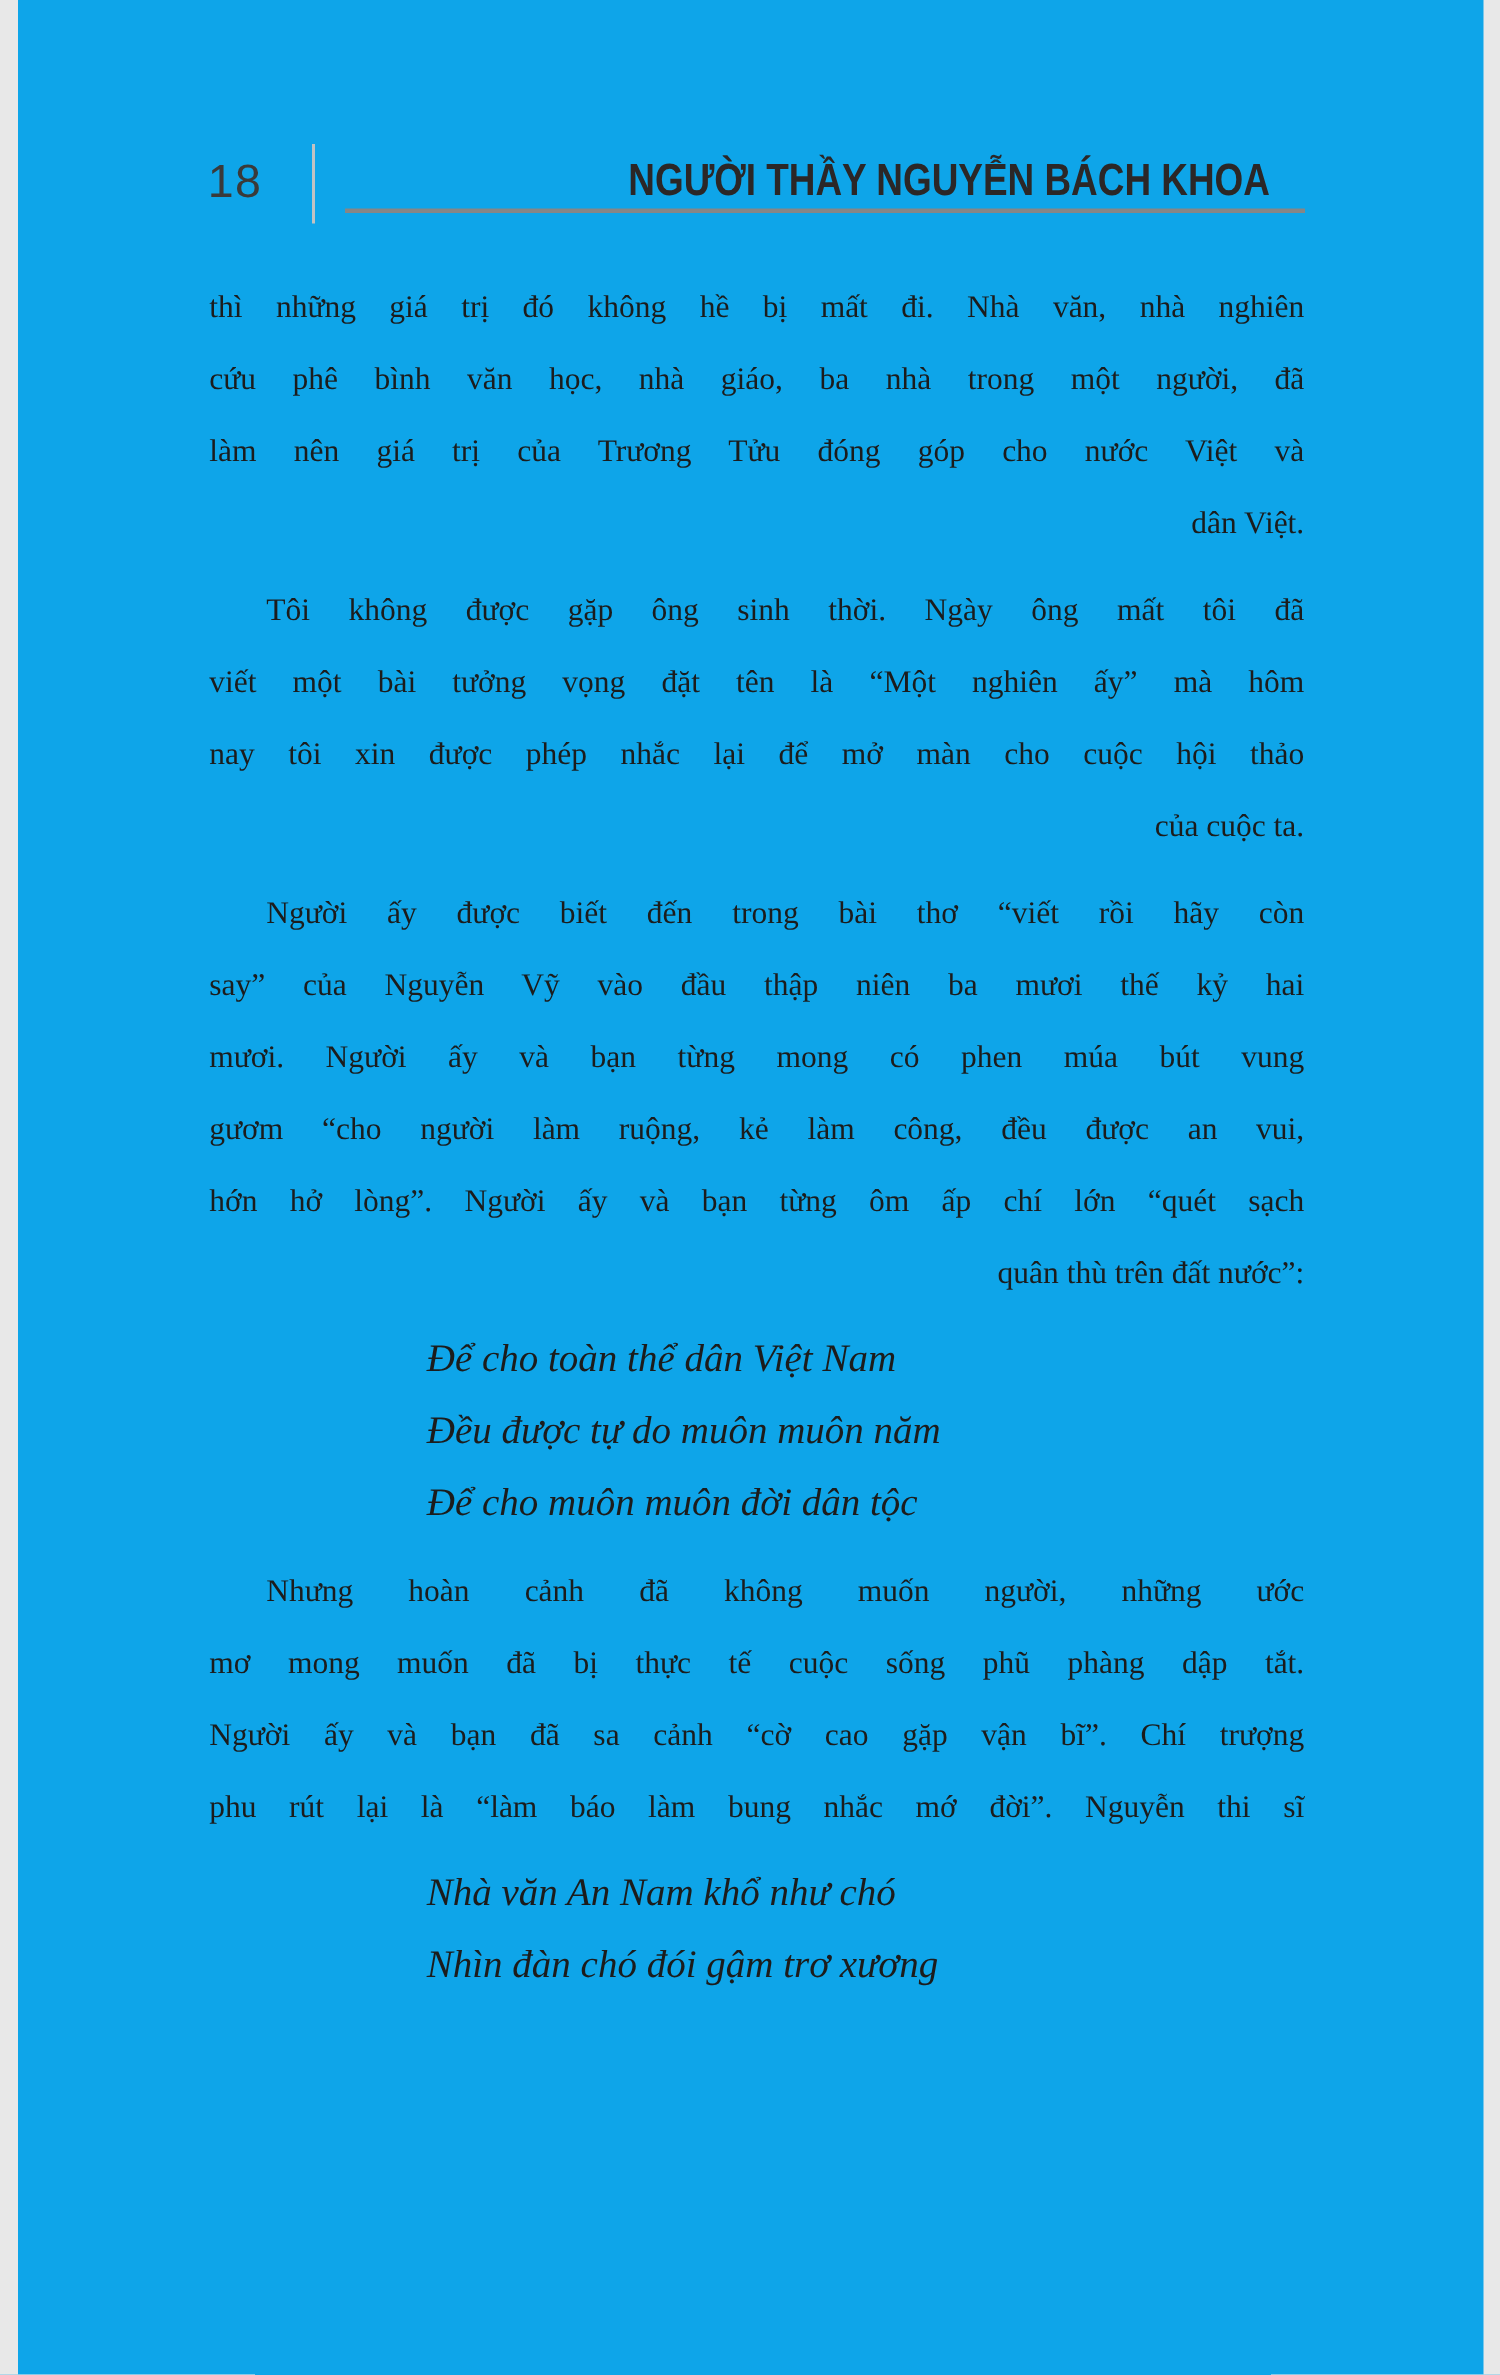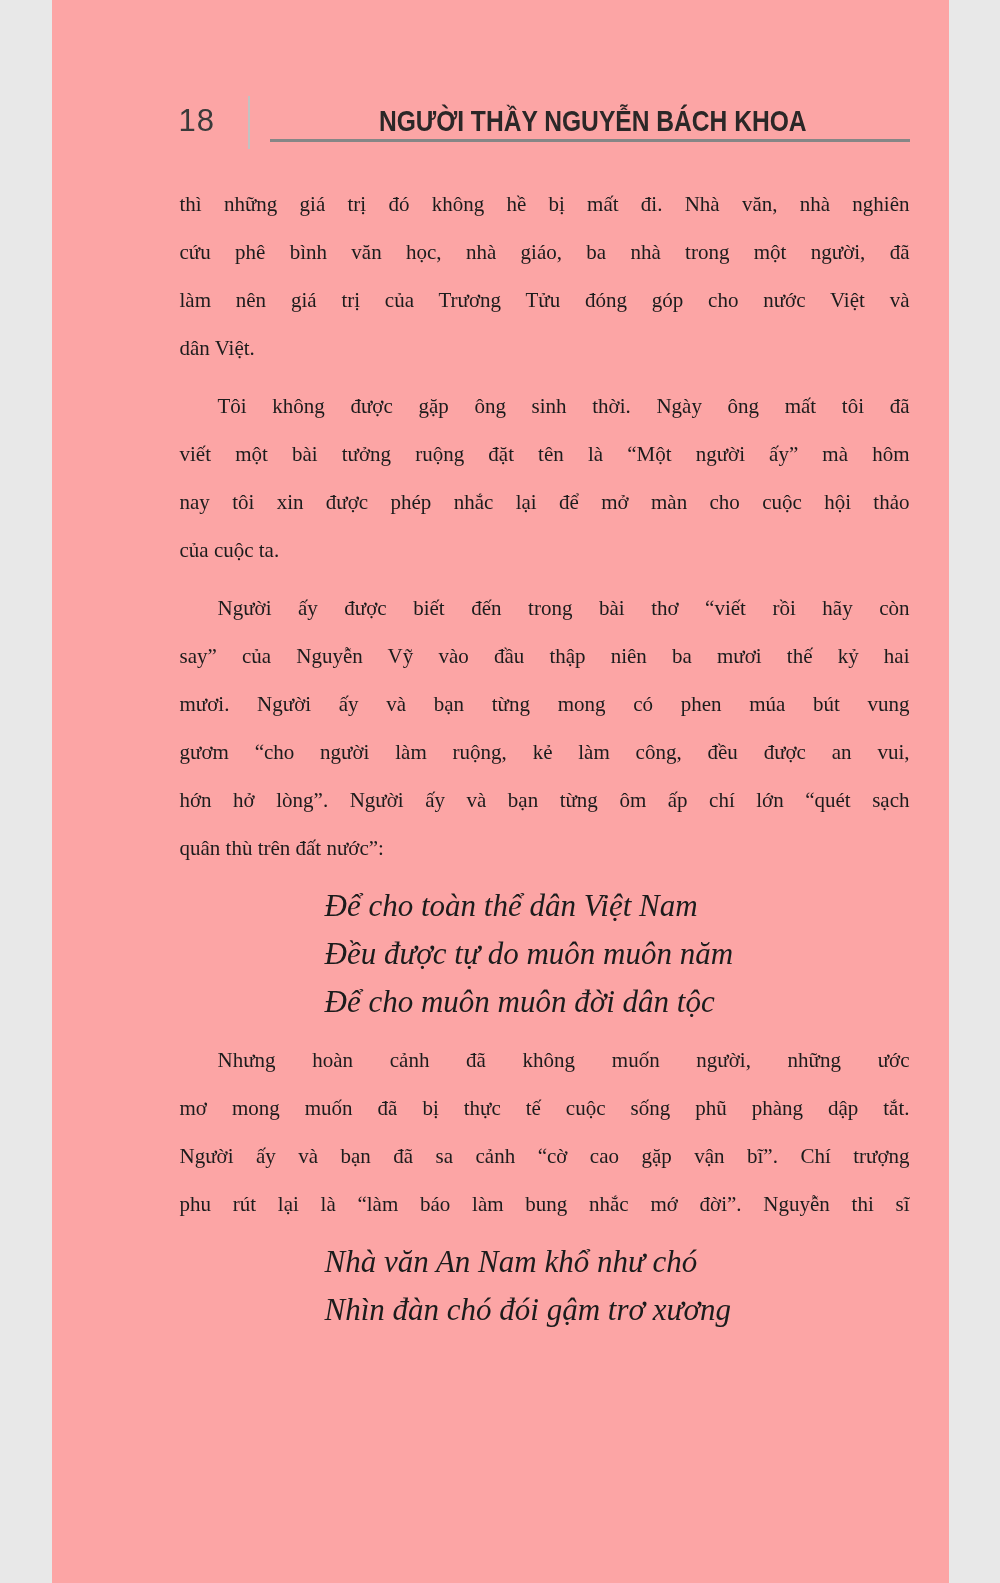--- a/index.html
+++ b/index.html
@@ -2,24 +2,24 @@
 <html><head>
 <meta charset="utf-8">
 <style>
   html, body {
     margin: 0;
     padding: 0;
     background: #e8e8e8;
   }
   .page {
     position: relative;
-    width: 897px;
+    width: 977px;
     height: 1583px;
     margin: 0 auto;
-    background: #fca5a5;
+    background: #0ea5e9;
     font-family: "Liberation Serif", serif;
     color: #1c1c1c;
     overflow: hidden;
   }
 
   
   .page-number {
     position: absolute;
     left: 127px;
     top: 103px;
@@ -71,32 +71,32 @@
   .line {
     font-size: 21px;
     line-height: 48px;
     color: #1c1c1c;
   }
   .line.just {
     text-align: justify;
     text-align-last: justify;
   }
   .line.last {
-    text-align: left;
+    text-align: right;
   }
   .line.indent {
     text-indent: 38px;
   }
   .verse-block {
     margin: 4px 0 10px 0;
     padding-left: 145px;
     font-style: italic;
   }
   .verse-line {
-    font-size: 31px;
+    font-size: 26px;
     line-height: 48px;
   }
 </style>
 </head>
 <body>
 
 <div class="page">
 
   <div class="page-number">18</div>
 
@@ -108,21 +108,21 @@
 
   <div class="page-body">
       <div class="paragraph">
         <div class="line just">thì những giá trị đó không hề bị mất đi. Nhà văn, nhà nghiên</div>
         <div class="line just">cứu phê bình văn học, nhà giáo, ba nhà trong một người, đã</div>
         <div class="line just">làm nên giá trị của Trương Tửu đóng góp cho nước Việt và</div>
         <div class="line last">dân Việt.</div>
       </div>
       <div class="paragraph">
         <div class="line just indent">Tôi không được gặp ông sinh thời. Ngày ông mất tôi đã</div>
-        <div class="line just">viết một bài tưởng ruộng đặt tên là “Một người ấy” mà hôm</div>
+        <div class="line just">viết một bài tưởng vọng đặt tên là “Một nghiên ấy” mà hôm</div>
         <div class="line just">nay tôi xin được phép nhắc lại để mở màn cho cuộc hội thảo</div>
         <div class="line last">của cuộc ta.</div>
       </div>
       <div class="paragraph">
         <div class="line just indent">Người ấy được biết đến trong bài thơ “viết rồi hãy còn</div>
         <div class="line just">say” của Nguyễn Vỹ vào đầu thập niên ba mươi thế kỷ hai</div>
         <div class="line just">mươi. Người ấy và bạn từng mong có phen múa bút vung</div>
         <div class="line just">gươm “cho người làm ruộng, kẻ làm công, đều được an vui,</div>
         <div class="line just">hớn hở lòng”. Người ấy và bạn từng ôm ấp chí lớn “quét sạch</div>
         <div class="line last">quân thù trên đất nước”:</div>

